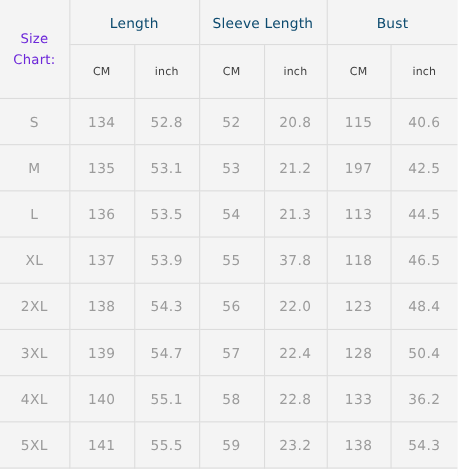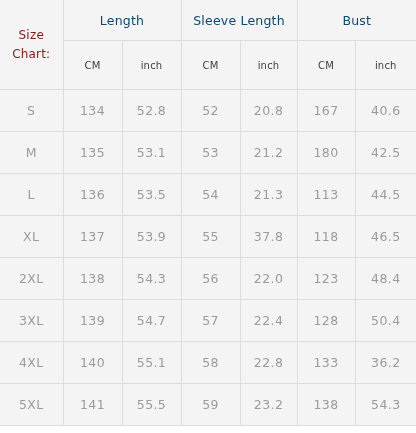--- a/index.html
+++ b/index.html
@@ -59,21 +59,21 @@
     font-weight: bold;
     color: #3f3f3f;
     letter-spacing: 0.2px;
   }
 
   
   .corner-cell {
     height: 88px;
     font-size: 12px;
     font-weight: bold;
-    color: #7f1d1d;
+    color: #6d28d9;
     line-height: 1.55;
     letter-spacing: 0.2px;
   }
   .corner-cell .corner-line { display: block; }
 
   
   .data-row { height: 42px; }
   .data-row td {
     font-size: 12.5px;
     color: #9b9b9b;
@@ -128,30 +128,30 @@
         <td class="hdr-unit">inch</td>
       </tr>
     </thead>
     <tbody>
       <tr class="data-row">
         <td class="size-label">S</td>
         <td>134</td>
         <td>52.8</td>
         <td>52</td>
         <td>20.8</td>
-        <td>167</td>
+        <td>115</td>
         <td>40.6</td>
       </tr>
       <tr class="data-row">
         <td class="size-label">M</td>
         <td>135</td>
         <td>53.1</td>
         <td>53</td>
         <td>21.2</td>
-        <td>180</td>
+        <td>197</td>
         <td>42.5</td>
       </tr>
       <tr class="data-row">
         <td class="size-label">L</td>
         <td>136</td>
         <td>53.5</td>
         <td>54</td>
         <td>21.3</td>
         <td>113</td>
         <td>44.5</td>

